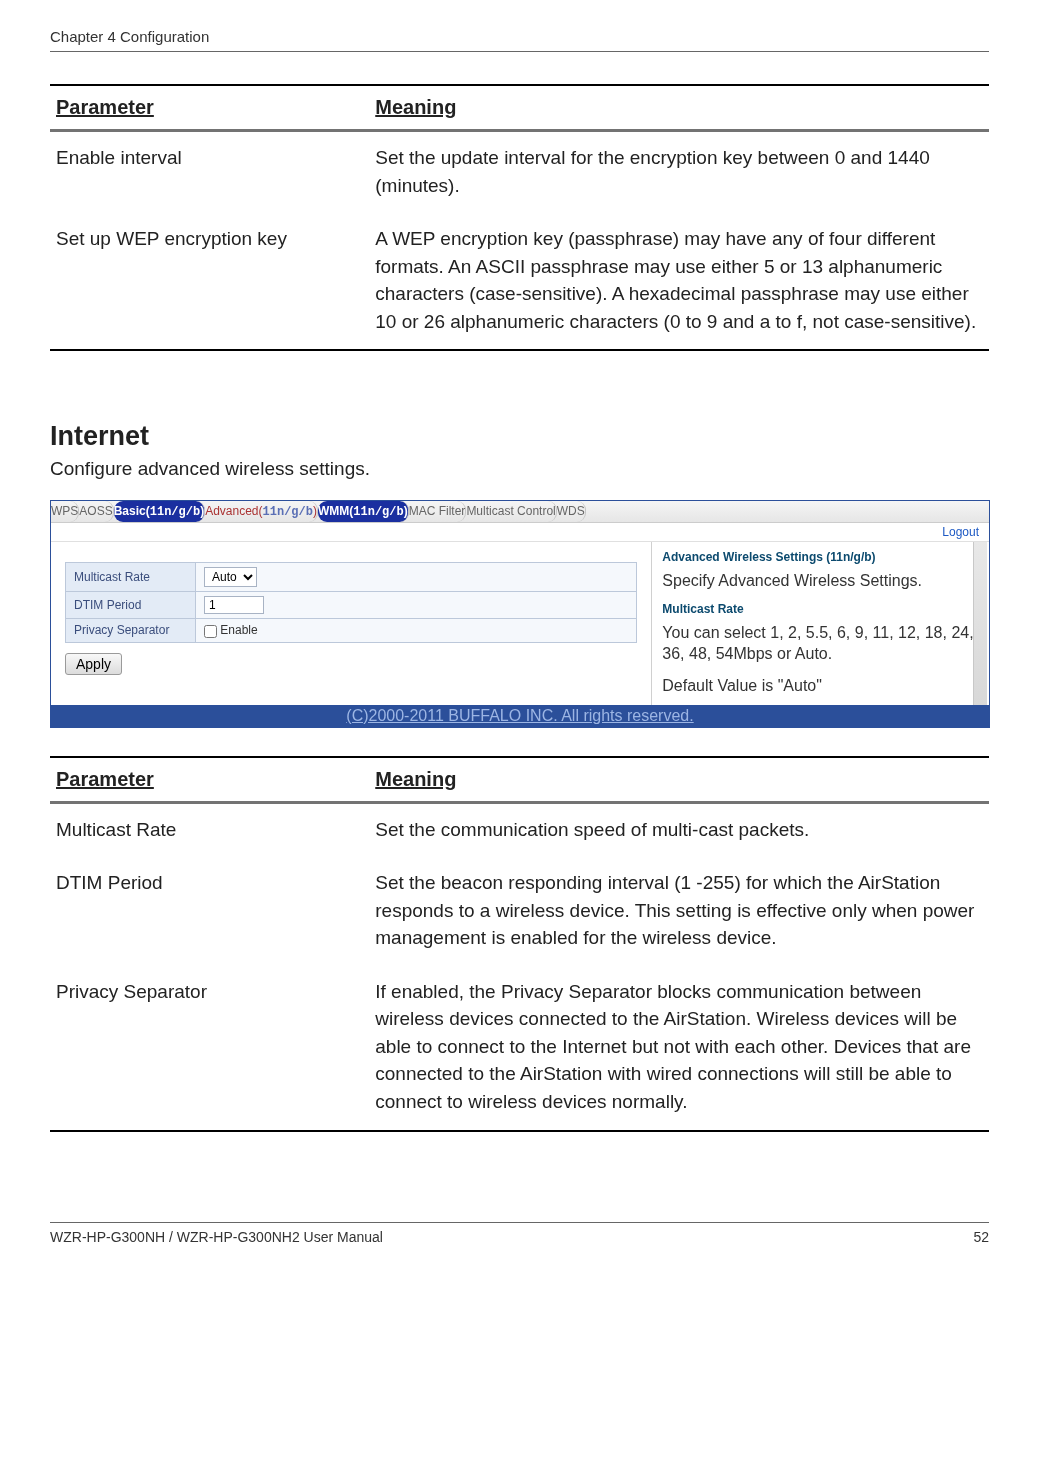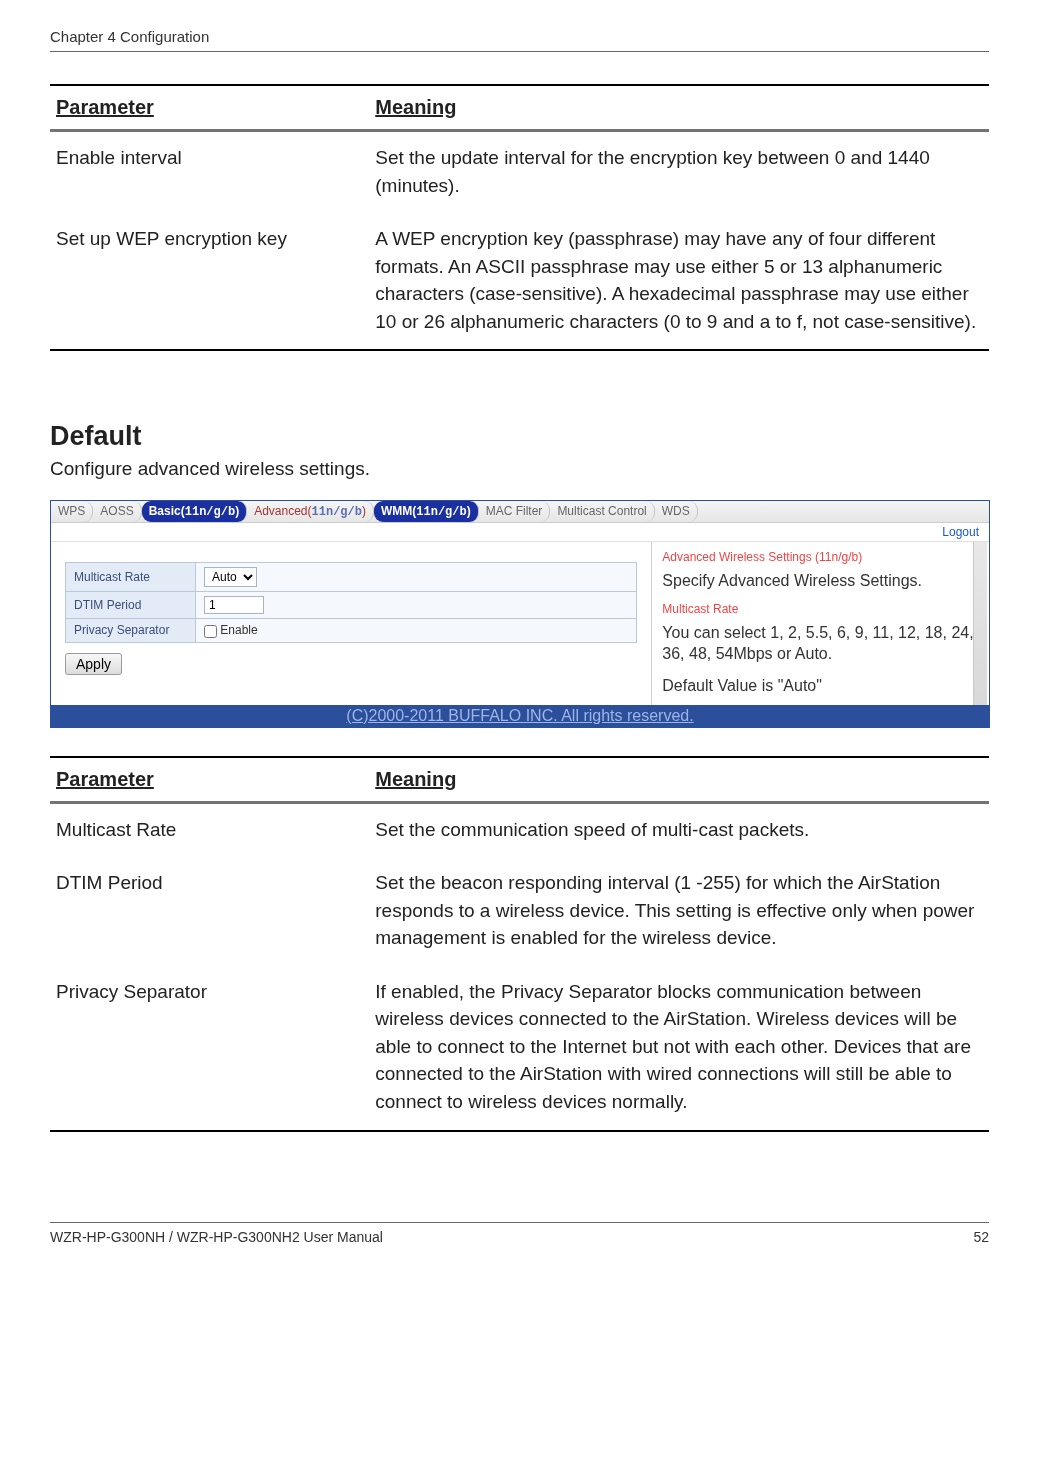--- a/index.html
+++ b/index.html
@@ -78,21 +78,21 @@
       color: #555;
       font-weight: normal;
     }
     .tabs-sub {
       display:flex;
       background: linear-gradient(#f5f5f5,#e6e6e6);
       border-bottom: 1px solid #ccc;
       padding: 0;
     }
     .tabs-sub .stab {
-      padding: 3px 7px;
+      padding: 3px 0;
       color: #666;
       border-right: 1px solid #c5c5c5;
       white-space: nowrap;
       border-radius: 9px;
     }
     .tabs-sub .stab.active-blue {
       background: #1a2fa0;
       color: #fff;
       font-weight: bold;
     }
@@ -110,21 +110,21 @@
     .right-pane { width: 36%; border-left:1px solid #d0d0d0; padding:8px 10px; position:relative; }
     .right-pane .scroll-hint { position:absolute; right:2px; top:0; bottom:0; width:14px; background: linear-gradient(#e8e8e8,#d8d8d8); border-left:1px solid #c8c8c8; }
     .form-tbl { border-collapse:collapse; width:100%; margin-bottom:10px; }
     .form-tbl td { border:1px solid #bcc8da; padding:4px 8px; background:#eaf0f9; color:#375; color:#4a5d8a; }
     .form-tbl td.lab { width:130px; color:#3a4d7c; background:#e3ebf6; }
     .form-tbl td.val { background:#f5f8fc; color:#333; }
     select.fake { font-family:inherit; font-size:12px; border:1px solid #a8b3c4; background:#fff; padding:1px 3px; }
     input.fake-text { width:60px; border:1px solid #a8b3c4; background:#fff; padding:1px 4px; font-size:12px; }
     input.fake-check { vertical-align: middle; }
     button.apply { background:linear-gradient(#f8f8f8,#dcdcdc); border:1px solid #9a9a9a; border-radius:3px; padding:2px 10px; font-size:14px; }
-    .help-h { font-weight:normal; color:#ef4444; margin-bottom:6px; }
+    .help-h { font-weight:bold; color:#0c4a6e; margin-bottom:6px; }
     .help-p { color:#333; margin-bottom:10px; font-size:16px; line-height:1.35; }
     .copyright-bar {
       background:#2b4f9a;
       text-align:center;
       padding:2px 0;
     }
     .copyright-bar span { color:#8faee8; font-size:16px; background:#fff; display:inline-block; padding:0 140px; color:#9cb5e4;text-decoration:underline; }
     .copyright-bar span { background: transparent; }
 
     .footer {
@@ -157,21 +157,21 @@
         <td class="label">Enable interval</td>
         <td class="value">Set the update interval for the encryption key between 0 and 1440 (minutes).</td>
       </tr>
       <tr>
         <td class="label">Set up WEP encryption key</td>
         <td class="value">A WEP encryption key (passphrase) may have any of four different formats.  An ASCII passphrase may use either 5 or 13 alphanumeric characters (case-sensitive).  A hexadecimal passphrase may use either 10 or 26 alphanumeric characters (0 to 9 and a to f, not case-sensitive).</td>
       </tr>
     </tbody>
   </table>
 
-  <h2 class="advanced-h">Default</h2>
+  <h2 class="advanced-h">Internet</h2>
   <p class="subtitle">Configure advanced wireless settings.</p>
 
   <div class="router-ui">
     <div class="tabs-sub">
       <div class="stab">WPS</div>
       <div class="stab">AOSS</div>
       <div class="stab active-blue"><span>Basic(</span><span class="mono">11n/g/b</span><span>)</span></div>
       <div class="stab redlink"><span>Advanced(</span><span class="mono">11n/g/b</span><span>)</span></div>
       <div class="stab active-blue"><span>WMM(</span><span class="mono">11n/g/b</span><span>)</span></div>
       <div class="stab">MAC Filter</div>

